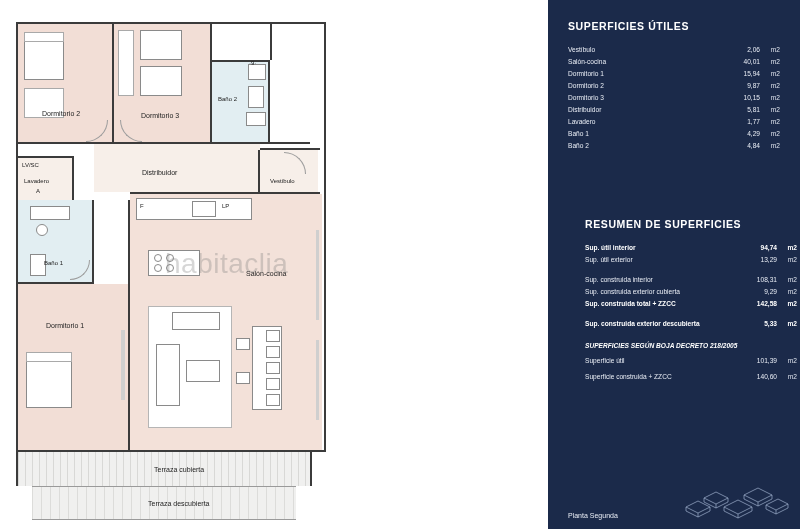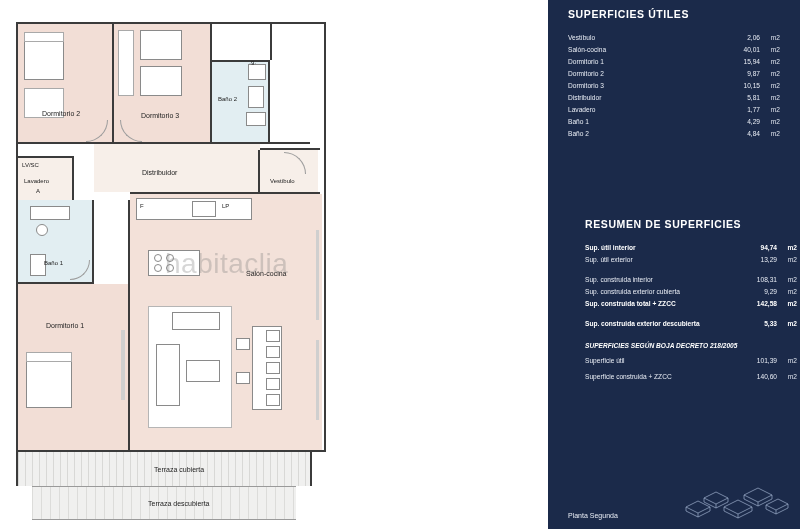--- a/index.html
+++ b/index.html
@@ -27,21 +27,21 @@
      background-image:repeating-linear-gradient(90deg,#d8d8d6 0 1px,transparent 1px 7px);}
   .hatch-d{position:absolute;
      background-image:repeating-linear-gradient(90deg,#dcdcda 0 1px,transparent 1px 9px);}
 
   .watermark{position:absolute;left:165px;top:248px;font-size:28px;color:rgba(120,120,120,.30);
      font-family:"Liberation Sans",sans-serif;letter-spacing:.5px;font-weight:400;}
 
   
   .panel{position:absolute;left:548px;top:0;width:252px;height:529px;background:#1b2a4a;color:#fff;}
   .panel h2{font-size:10.5px;letter-spacing:.6px;margin:0;font-weight:bold;color:#ffffff;}
-  .sect1{position:absolute;left:20px;top:8px;width:212px;}
+  .sect1{position:absolute;left:20px;top:20px;width:212px;}
   .sect2{position:absolute;left:20px;top:218px;width:212px;margin-left:17px;}
   .rowlist{margin-top:12px;}
   .row{display:flex;font-size:6.6px;line-height:12px;color:#e9edf5;}
   .row .nm{flex:1;}
   .row .vl{width:34px;text-align:right;}
   .row .un{width:20px;text-align:right;color:#dfe4ee;}
   .row.b .nm,.row.b .vl,.row.b .un{font-weight:bold;color:#ffffff;}
   .gap{height:8px;}
   .ital{font-style:italic;font-size:6.6px;margin-top:12px;margin-bottom:4px;color:#ffffff;font-weight:bold;}
   .footer{position:absolute;left:20px;bottom:10px;width:212px;}

